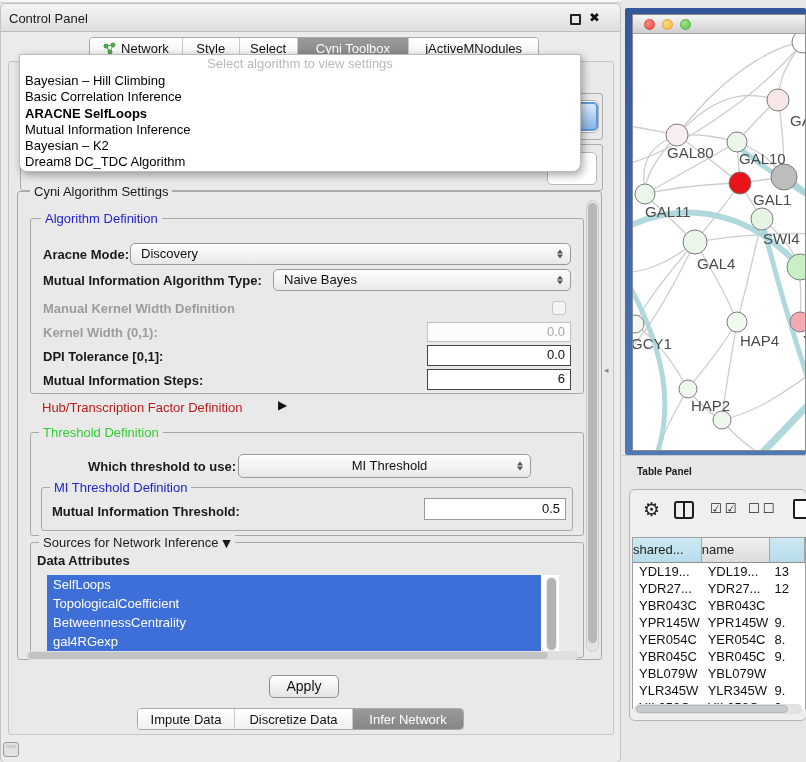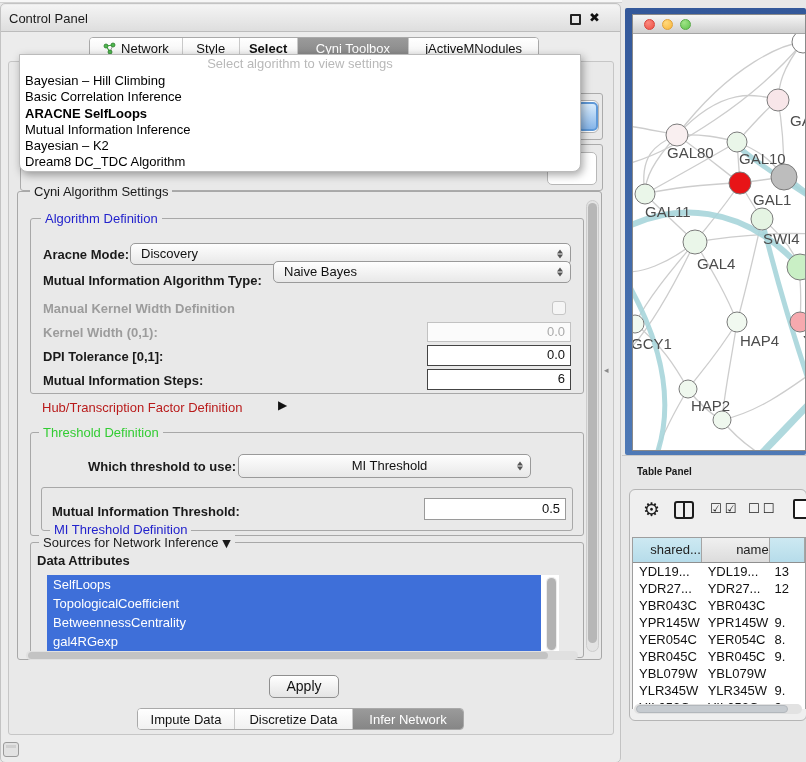--- a/index.html
+++ b/index.html
@@ -129,21 +129,21 @@
   #tb-gear { left:13px; top:4px; font-size:19px; color:#1c1c1c; }
   #tb-colbrowser { left:44px; top:7px; width:20px; height:18px; border:2px solid #1c1c1c; border-radius:3px; }
   #tb-colbrowser::after { content:""; position:absolute; left:7px; top:0; width:2px; height:14px; background:#1c1c1c; }
   #tb-checkall, #tb-uncheckall { top:7px; font-size:13px; color:#1c1c1c; letter-spacing:3px; }
   #tb-checkall { left:80px; }
   #tb-uncheckall { left:118px; }
   #tb-fn { left:163px; top:5px; width:16px; height:20px; border:2px solid #1c1c1c; border-radius:2px; background:#fff; }
 
   #tp-table { position:absolute; left:2px; top:47px; width:174px; height:172px; overflow:hidden; background:#fff; border:1px solid #9e9e9e; border-bottom:none; }
   #tp-header { display:flex; height:25px; border-bottom:1px solid #8f8f8f; }
-  .hcell { font-size:13px; color:#222; text-align:right; line-height:24px;
+  .hcell { font-size:13px; color:#222; text-align:left; line-height:24px;
            background:linear-gradient(#f0f0f0,#dcdcdc); border-right:1px solid #a5a5a5; overflow:hidden; }
   .hcell.hl { background:linear-gradient(#cde9f2,#b6dcea); }
   .hcell.c0 { width:78px; } .hcell.c1 { width:77px; } .hcell.c2 { width:40px; }
   #tp-rows { height:146px; overflow:hidden; background:#fff; }
   .trow { display:flex; height:17px; }
   .tcell { font-size:13px; color:#111; line-height:17px; padding-left:6px; white-space:nowrap; overflow:hidden; }
   .tcell.c0 { width:78px; } .tcell.c1 { width:77px; } .tcell.c2 { width:40px; padding-left:5px; }
   #tp-hscroll { position:absolute; left:4px; top:214px; width:168px; height:10px; background:#e2e2e2; border-radius:5px; }
   #tp-hthumb { position:absolute; left:2px; top:1px; width:152px; height:8px; background:#c6cbd0; border-radius:4px; border:1px solid #b2b7bc; }
 
@@ -173,21 +173,21 @@
           <line x1="10" y1="3" x2="7" y2="10" stroke="#9a9a9a" stroke-width="1"></line>
           <circle cx="3" cy="4" r="2" fill="#4db84d" stroke="#2e7d2e" stroke-width="0.8"></circle>
           <circle cx="10" cy="3" r="2" fill="#4db84d" stroke="#2e7d2e" stroke-width="0.8"></circle>
           <circle cx="7" cy="10" r="2" fill="#4db84d" stroke="#2e7d2e" stroke-width="0.8"></circle>
         </svg>
         <span>Network</span>
       </div>
       <div class="tab" style="width:57px;">
         <span>Style</span>
       </div>
-      <div class="tab" style="width:58px;font-weight:bold;">
+      <div class="tab" style="width:58px;">
         <span>Select</span>
       </div>
       <div class="tab selected" style="width:112px;">
         <span>Cyni Toolbox</span>
       </div>
       <div class="tab" style="width:129px;">
         <span>jActiveMNodules</span>
       </div>
     </div>
 
@@ -221,21 +221,21 @@
         <span class="abs lbl" style="left:12px; top:28px;">Aracne Mode:</span>
         <div class="abs combo" style="left:99px; top:24px; width:441px; height:22px;">
           <span>Discovery</span>
           <span class="spin">
               <i class="tri-up"></i>
               <i class="tri-dn"></i>
             </span>
         </div>
 
         <span class="abs lbl" style="left:12px; top:54px;">Mutual Information Algorithm Type:</span>
-        <div class="abs combo" style="left:242px; top:42px; width:298px; height:22px;">
+        <div class="abs combo" style="left:242px; top:50px; width:298px; height:22px;">
           <span>Naive Bayes</span>
           <span class="spin">
               <i class="tri-up"></i>
               <i class="tri-dn"></i>
             </span>
         </div>
 
         <span class="abs lbl dis" style="left:12px; top:82px;">Manual Kernel Width Definition</span>
         <span class="abs checkbox" style="left:521px; top:82px;"></span>
 
@@ -258,21 +258,21 @@
         <span class="abs lbl" style="left:57px; top:26px;">Which threshold to use:</span>
         <div class="abs combo" style="left:207px; top:21px; width:293px; height:24px; line-height:22px;text-align:center;">
           <span>MI Threshold</span>
           <span class="spin">
               <i class="tri-up"></i>
               <i class="tri-dn"></i>
             </span>
         </div>
 
         <div id="mi-fieldset" class="abs groupbox">
-          <span class="legend blue" style="left:8px; background:#e9e9e9;margin-top:42px;">MI Threshold Definition</span>
+          <span class="legend blue" style="left:8px; background:#e9e9e9;">MI Threshold Definition</span>
           <span class="abs lbl" style="left:10px; top:16px;">Mutual Information Threshold:</span>
           <div class="abs inp" style="left:382px; top:10px; width:142px; height:22px; line-height:20px; border:1px solid #9a9a9a;">0.5</div>
         </div>
       </div>
 
       <div id="src-fieldset" class="abs groupbox">
         <span class="legend" style="left:8px;">
           <span>Sources for Network Inference</span>
           <span class="icon-font" style="font-size:11px;">▼</span>
         </span>

